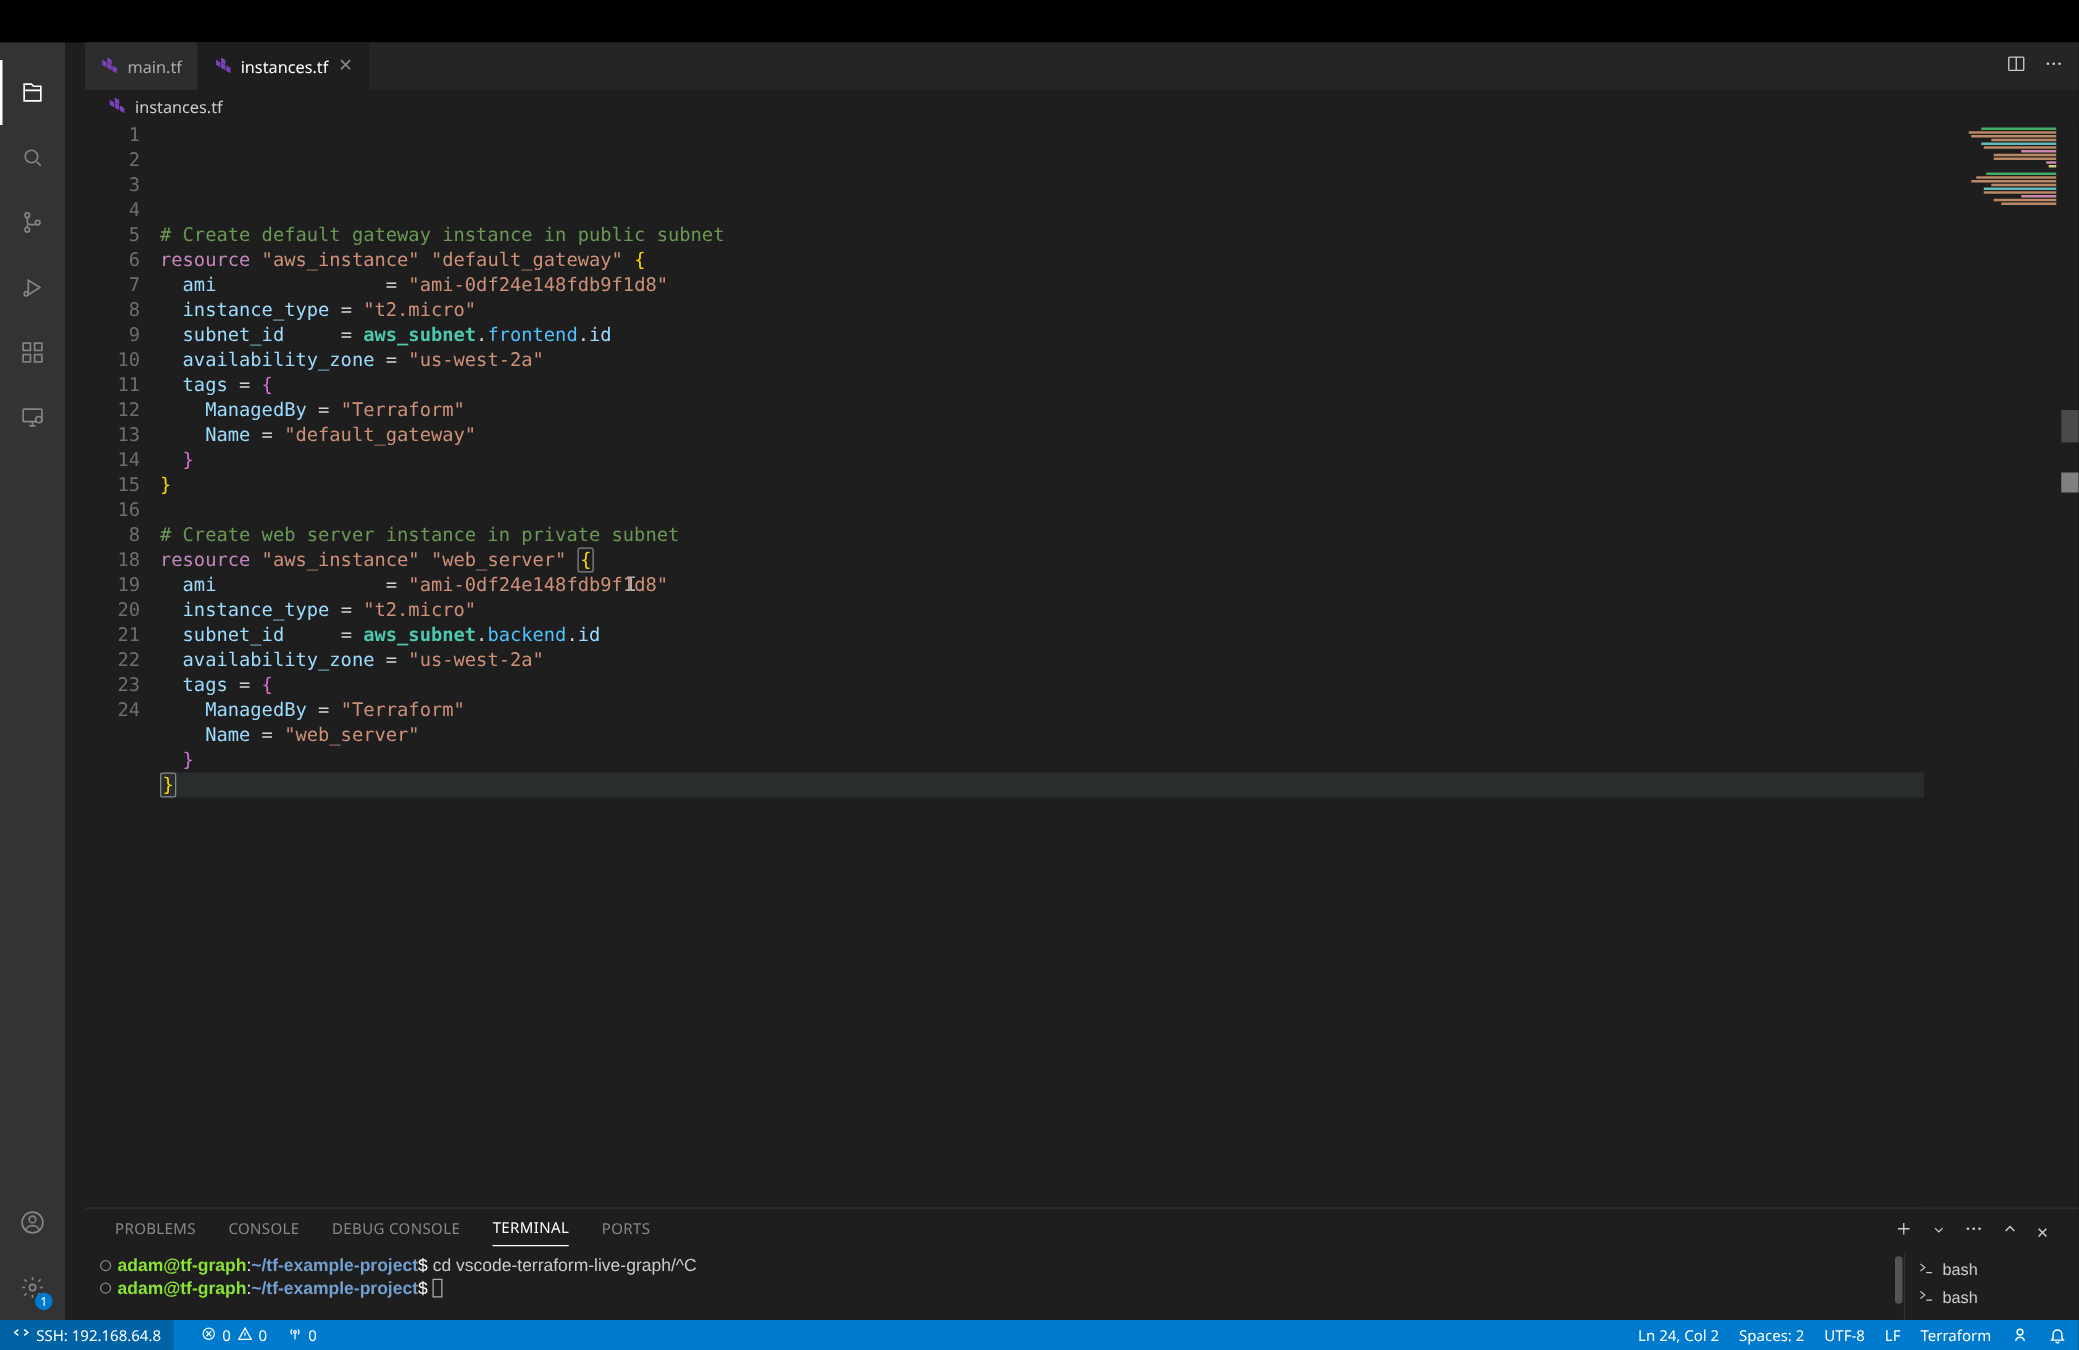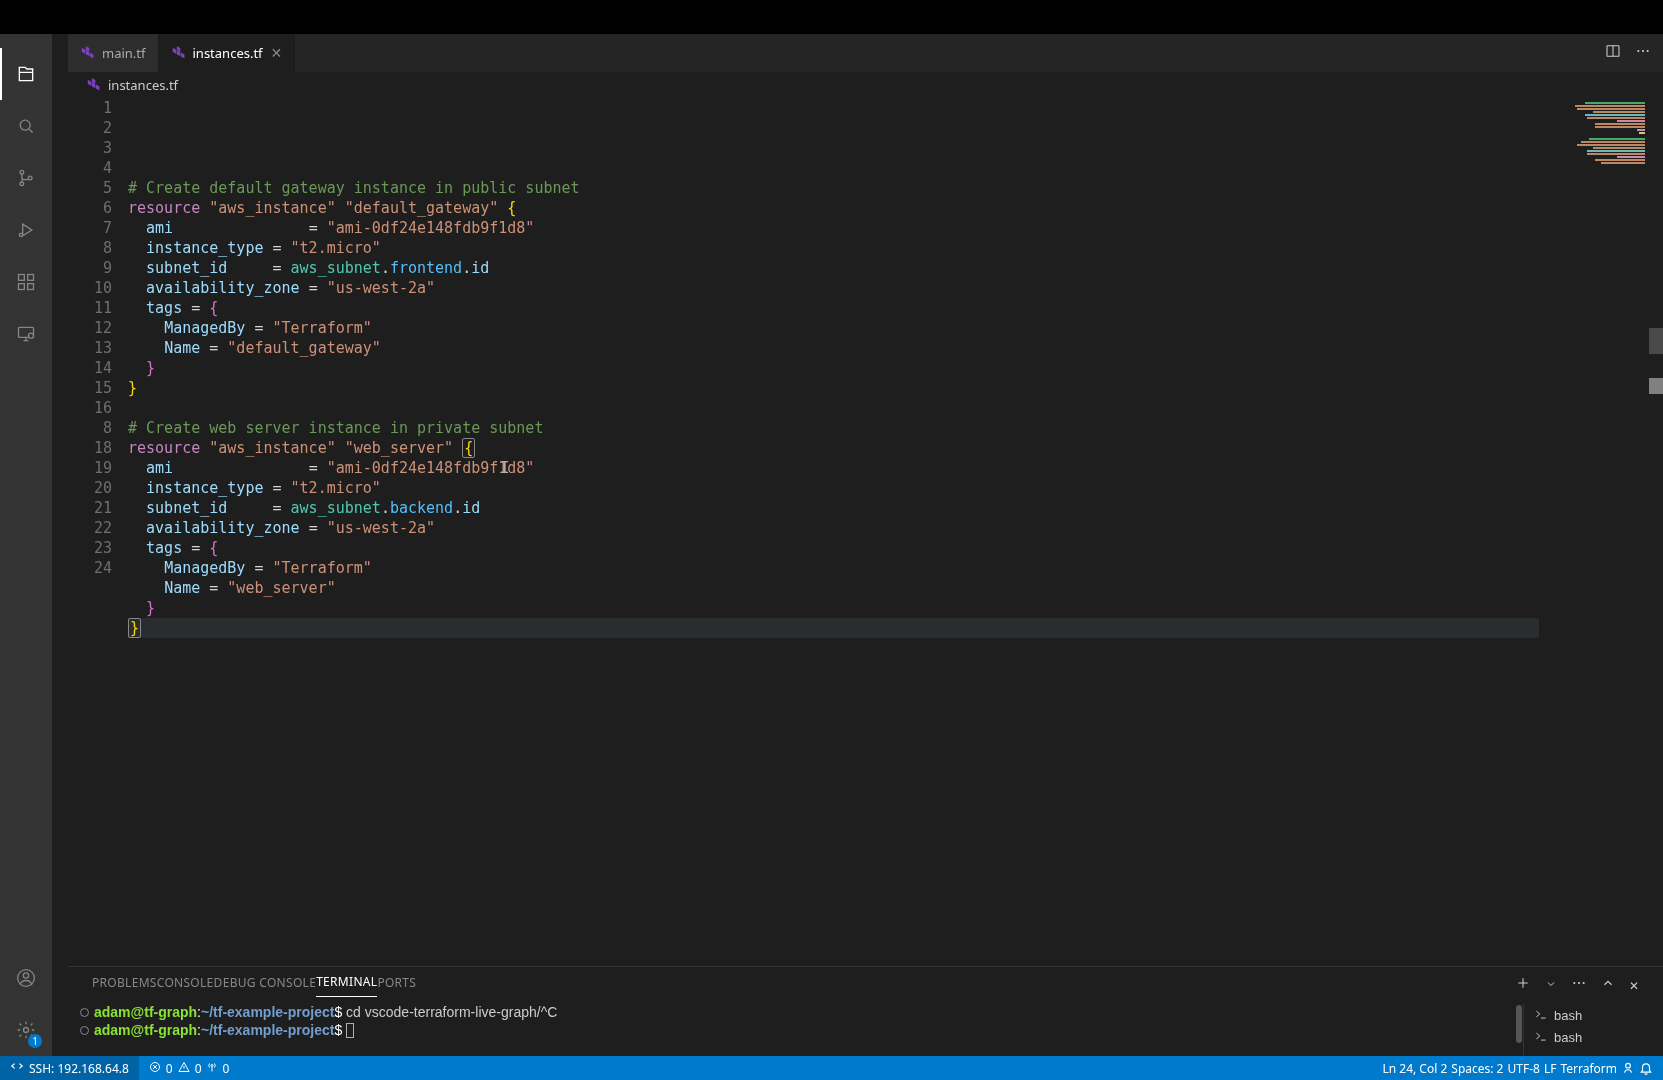--- a/index.html
+++ b/index.html
@@ -21,53 +21,53 @@
   .tabs-right { margin-left: auto; display: flex; align-items: center; gap: 14px; padding-right: 12px; color: #ccc; }
   .breadcrumb { height: 26px; display:flex; align-items:center; gap:8px; font-size:13px; padding-left:18px; color:#ccc; background:#1e1e1e; }
   .code-area { flex:1; display:flex; font-family: Menlo, Consolas, "DejaVu Sans Mono", monospace; font-size: 15px; line-height: 20px; overflow:hidden; position:relative; }
   .gutter { width: 60px; text-align: right; color:#6e6e6e; padding-right: 16px; user-select:none; }
   .codelines { flex:1; white-space: pre; color:#d4d4d4; position:relative; }
   .codelines .line { height:20px; }
   .line.hl { background:#2a2d2e; }
   .tok-comment { color:#6a9955; }
   .tok-kw { color:#c586c0; }
   .tok-str { color:#ce9178; }
-  .tok-type { color:#4ec9b0; }
+  .tok-type { color:#4ec9b0;font-weight:bold; }
   .tok-prop { color:#9cdcfe; }
   .tok-obj { color:#4fc1ff; }
   .tok-punc { color:#d4d4d4; }
   .tok-op { color:#d4d4d4; }
   .tok-brace { color:#ffd700; }
   .tok-brace2 { color:#da70d6; }
   .sel-brace { border:1px solid #888; padding:0 1px; border-radius:2px; }
   .minimap { position:absolute; top:0; right:14px; width:110px; height:100%; background:#1e1e1e; }
   .minimap .mm-line { position:absolute; right:4px; height:2px; background:#555; }
   .overview-ruler { position:absolute; top:0; right:0; width:14px; height:100%; background:#1e1e1e; }
   .overview-ruler .or-thumb { position:absolute; right:0; width:14px; background:#4a4a4a; }
 
   .caret-I { position:absolute; color:#aeafad; font-family: monospace; font-size:16px; }
 
   .panel { height: 90px; background: #1e1e1e; border-top: 1px solid #333; display: flex; flex-direction: column; }
-  .panel-tabs { height: 36px; display:flex; align-items:center; padding: 0 24px; font-size:12px; color:#888; }
+  .panel-tabs { height: 36px; display:flex; align-items:center; padding: 0 24px; gap: 26px; font-size:12px; color:#888; }
   .panel-tabs .ptab { letter-spacing:0.3px; cursor:default; padding-bottom:6px; }
   .panel-tabs .ptab.active { color:#fff; border-bottom:1px solid #fff; }
   .panel-tabs .right { margin-left:auto; display:flex; align-items:center; gap:14px; color:#ccc; }
   .terminal-body { flex:1; display:flex; font-family: Liberation Sans, sans-serif; font-size:14px; line-height:18px;text-align:center; }
   .term-col-left { flex:1; padding-left:12px; overflow:hidden; color:#ccc; }
   .term-line { white-space:pre; display:flex; align-items:center; gap:0; }
   .term-circle { display:inline-block; width:9px; height:9px; border:1px solid #888; border-radius:50%; margin-right:5px; }
   .term-user { color:#8ae234; font-weight:bold; }
   .term-path { color:#729fcf; font-weight:bold; }
   .term-cursor { display:inline-block; width:8px; height:15px; border:1px solid #aeafad; }
   .term-sidebar { width:140px; border-left:1px solid #333; padding: 2px 10px; font-size:13px; color:#ccc; position:relative; }
   .term-sidebar .ts-item { display:flex; align-items:center; gap:6px; height:22px; }
   .term-scroll { position:absolute; left:-8px; top:2px; width:6px; height:38px; background:#555; border-radius:3px; }
 
   .statusbar { height: 24px; background: #007acc; color:#fff; display:flex; align-items:center; font-size:12px; padding: 0 10px; gap: 14px; }
-  .statusbar .sb-left, .statusbar .sb-right { display:flex; align-items:center; gap:4px; }
+  .statusbar .sb-left, .statusbar .sb-right { display:flex; align-items:center; gap:16px; }
   .statusbar .sb-right { margin-left:auto; }
   .statusbar .remote { background:#0063a6; margin:-10px 6px -10px -10px; padding:4px 10px; display:flex; align-items:center; gap:6px; height:24px; }
   .statusbar .sb-item { display:flex; align-items:center; gap:5px; }
 
   
   svg { width:20px; height:20px; }
   .s16 svg { width:16px; height:16px; }
   .s14 svg { width:14px; height:14px; }
   .s12 svg { width:12px; height:12px; }
   .tf-icon { width:14px; height:14px; display:inline-block; }

